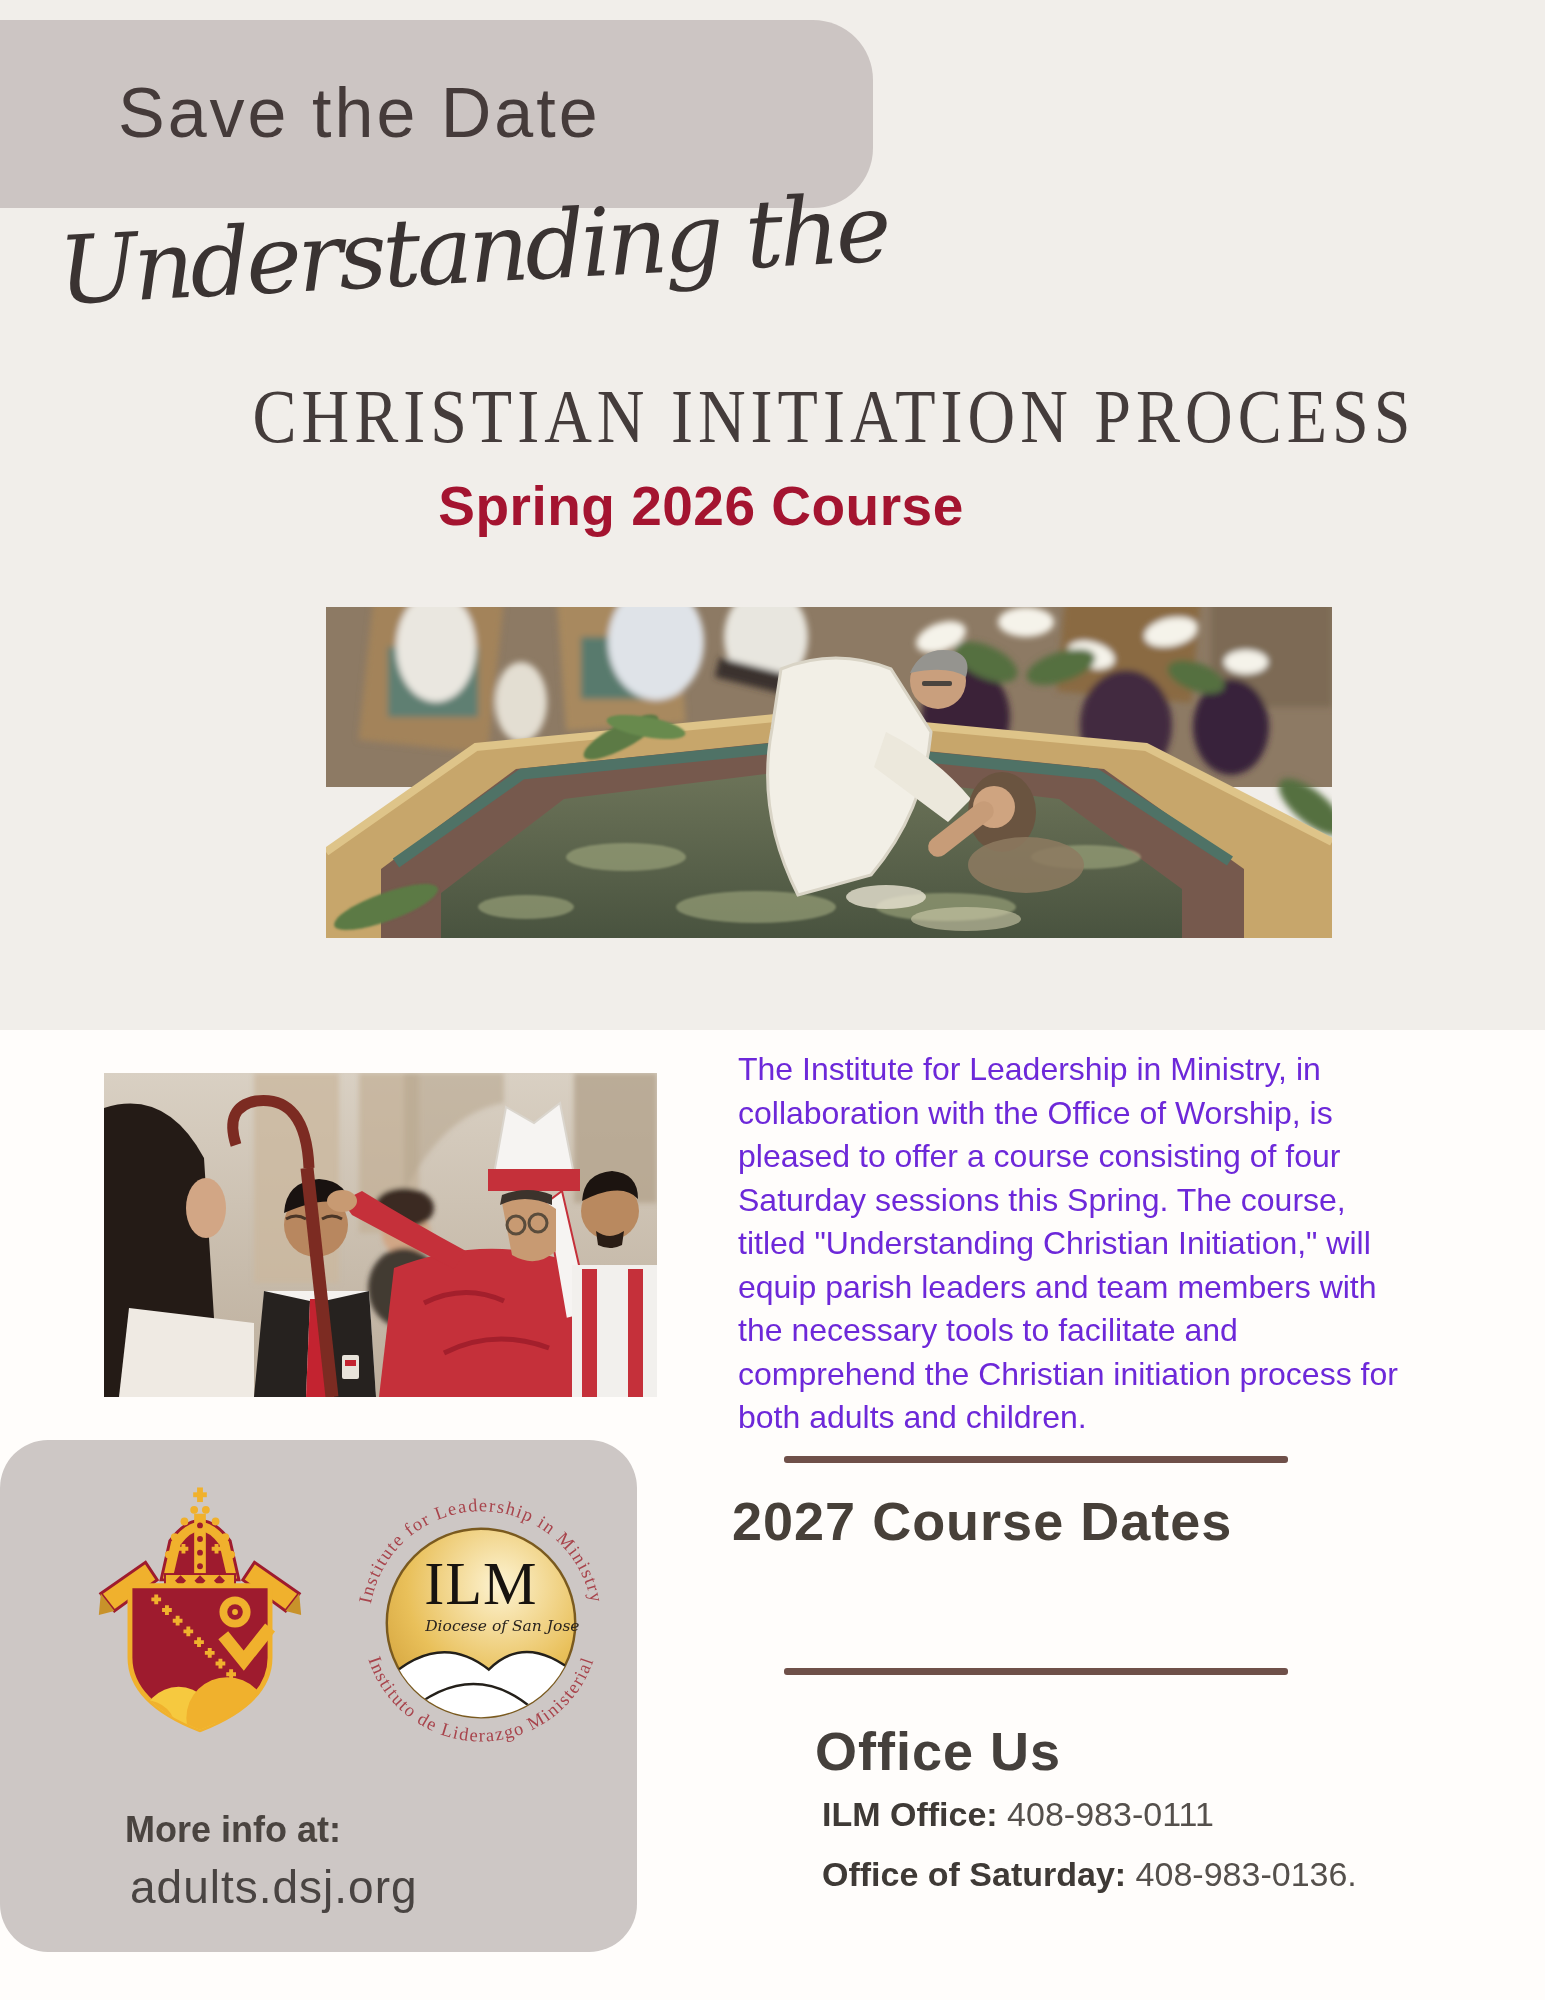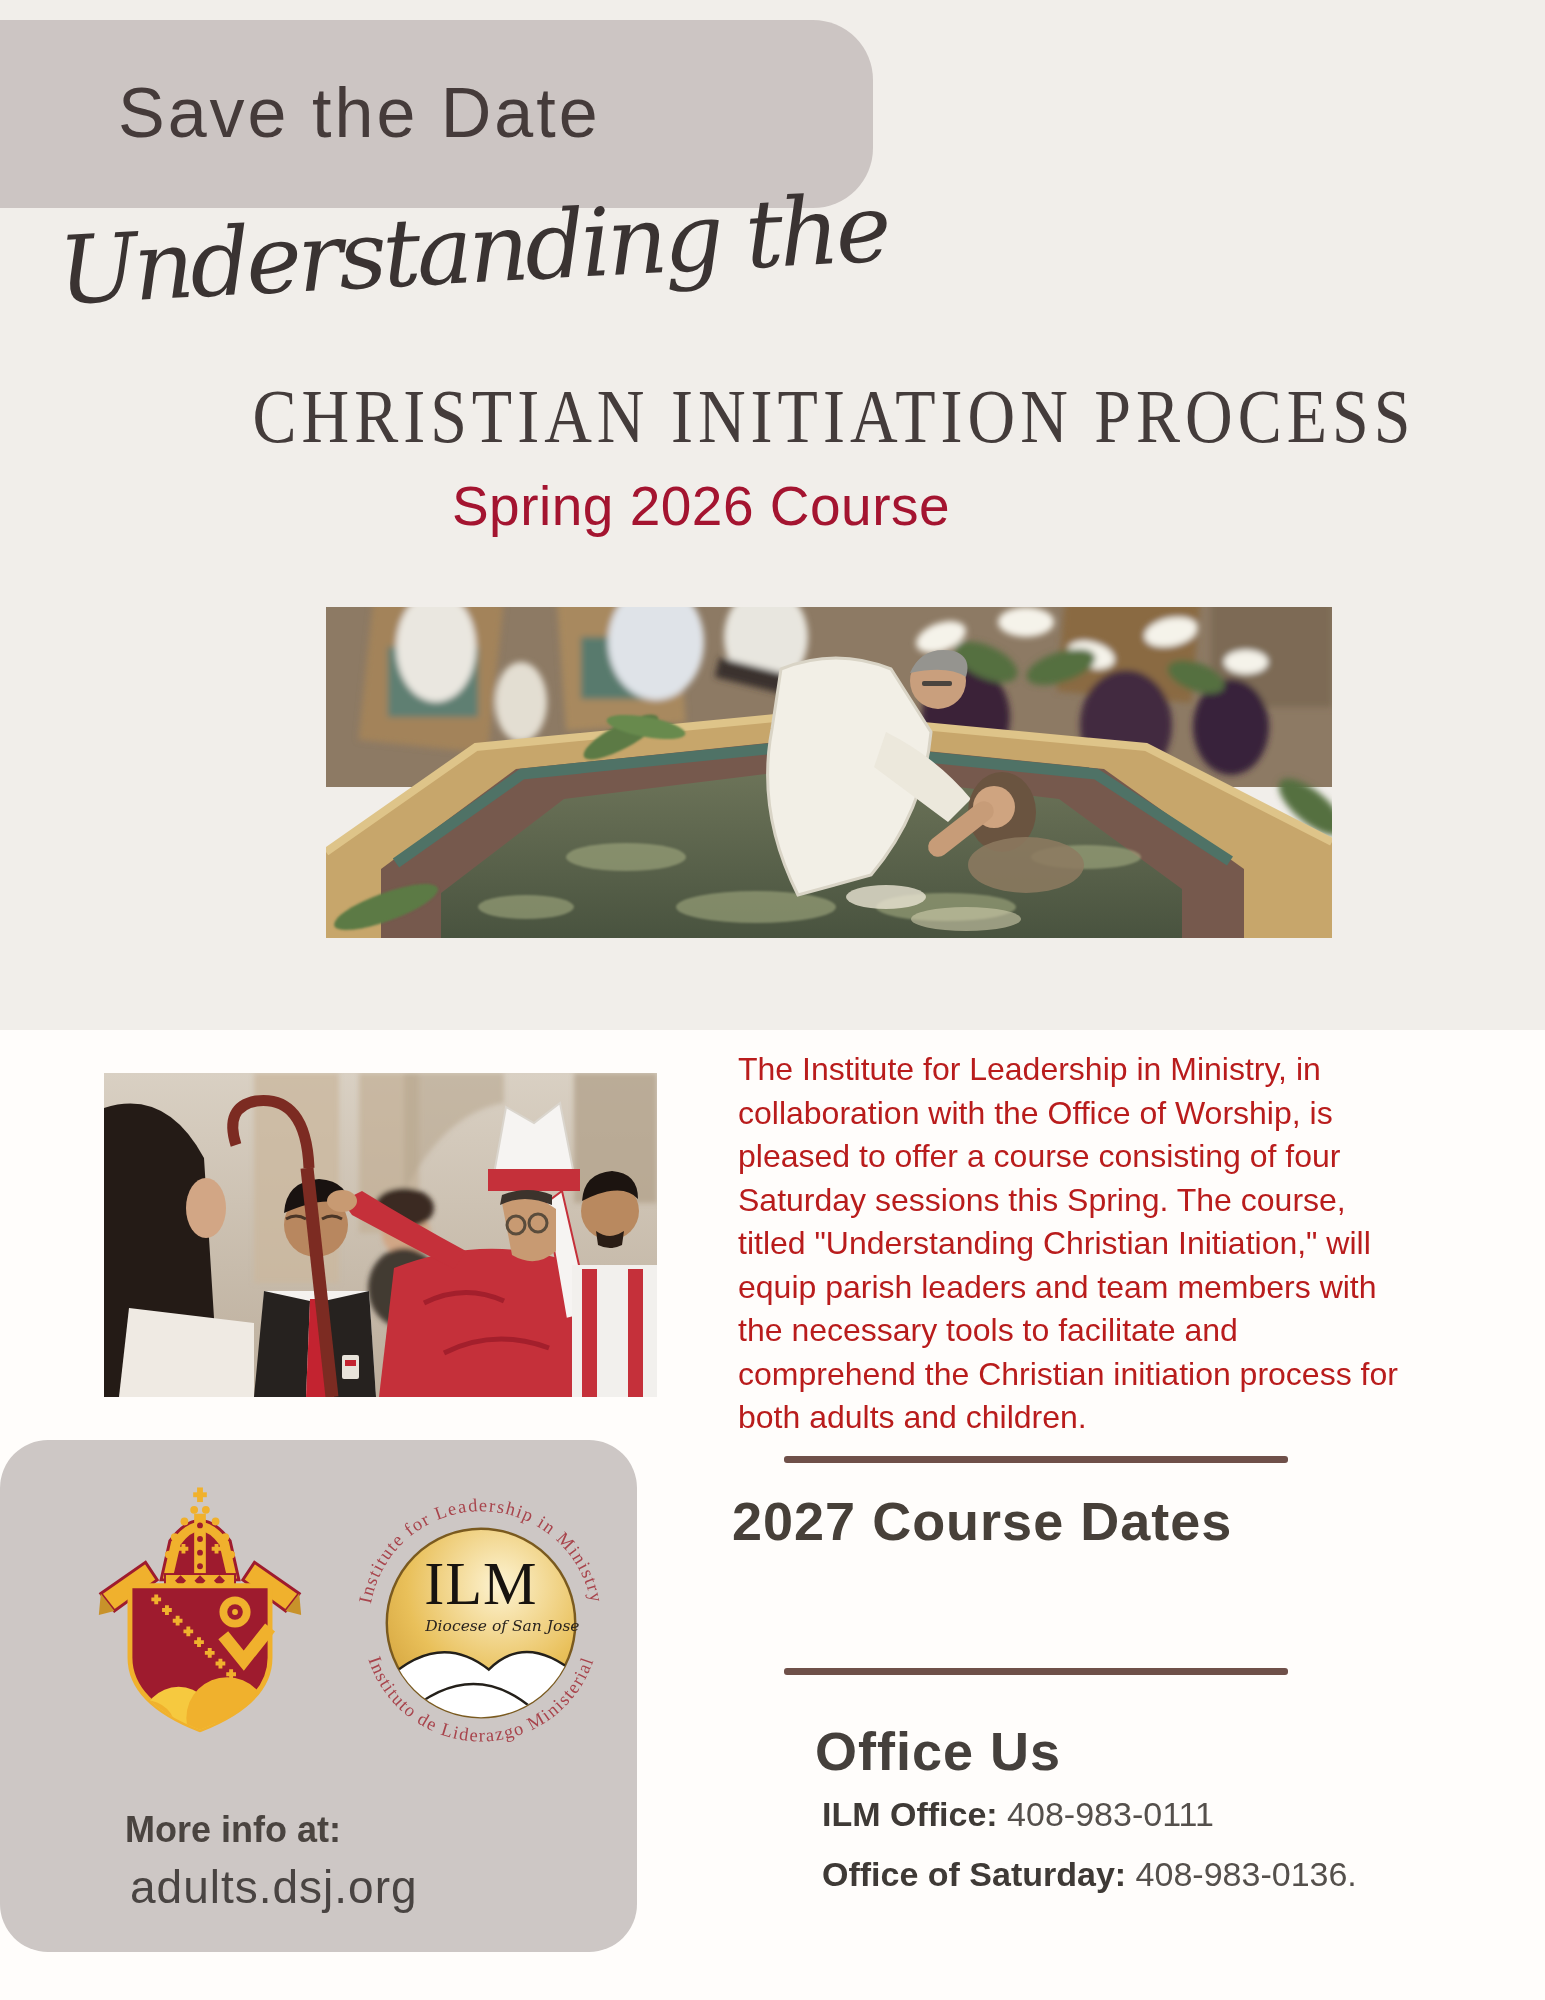--- a/index.html
+++ b/index.html
@@ -12,28 +12,28 @@
   .header-bar{left:0;top:20px;width:873px;height:188px;background:#ccc5c3;border-radius:0 60px 60px 0;}
   .header-bar .label{position:absolute;left:118px;top:0;height:236px;line-height:186px;
         font-size:70px;letter-spacing:3px;color:#453b3a;font-weight:500;}
   
   .script-line{left:58px;top:200px;width:640px;font-family:"DejaVu Serif",serif;font-style:italic;
         font-size:94px;letter-spacing:-4px;color:#3a3332;transform:rotate(-3deg);white-space:nowrap;}
   
   .main-title{left:200px;top:374px;width:1268px;text-align:center;font-family:"Liberation Serif",serif;
         font-size:66px;letter-spacing:5px;color:#443c3b;transform:scaleY(1.14);transform-origin:top center;white-space:nowrap;}
   
-  .subtitle{left:370px;top:474px;width:662px;text-align:center;font-size:55px;font-weight:normal;
+  .subtitle{left:370px;top:474px;width:662px;text-align:center;font-size:55px;font-weight:bold;
         color:#a41430;letter-spacing:0.5px;}
   
   .photo1{left:326px;top:607px;width:1006px;height:331px;overflow:hidden;}
   .photo2{left:104px;top:1073px;width:553px;height:324px;overflow:hidden;}
   .photo1 svg,.photo2 svg{display:block;width:100%;height:100%;}
   
-  .about-par{left:738px;top:1048px;width:684px;font-size:32px;line-height:43.5px;color:#b91c1c;}
+  .about-par{left:738px;top:1048px;width:684px;font-size:32px;line-height:43.5px;color:#6d28d9;}
   
   .divider{width:504px;height:7px;background:#6f5049;border-radius:3px;left:784px;}
   .div1{top:1456px;} .div2{top:1668px;}
   
   .dates-heading{left:732px;top:1490px;font-size:54px;font-weight:bold;color:#474039;letter-spacing:1px;}
   .dates-grid{left:760px;top:1548px;width:620px;display:grid;grid-template-columns:340px 280px;grid-auto-rows:56px;}
   .date-item{display:flex;align-items:center;color:#8c1126;font-weight:bold;font-size:40px;}
   .date-item .dot{width:11px;height:11px;border-radius:50%;background:#8c1126;margin-right:22px;flex:none;}
   
   .contact-heading{left:815px;top:1720px;font-size:54px;font-weight:bold;color:#45403c;letter-spacing:1px;}

